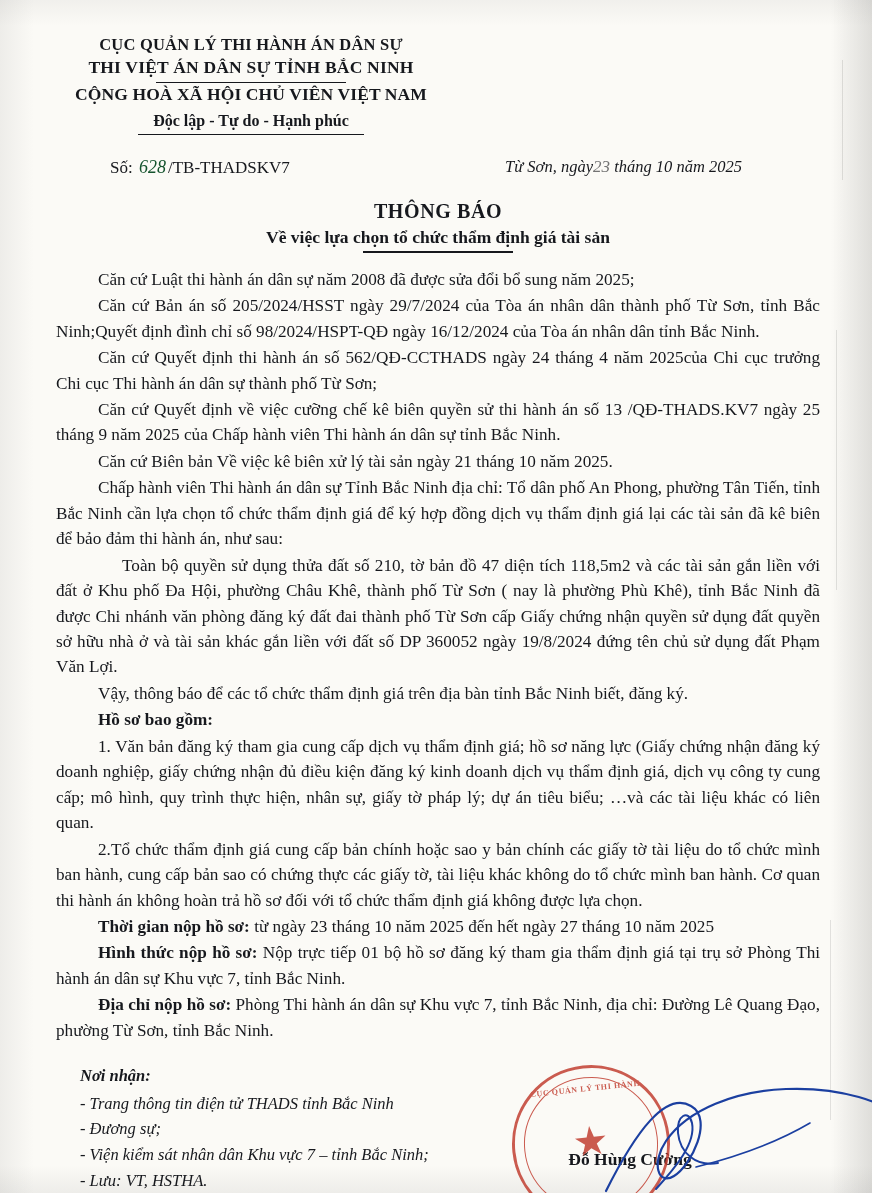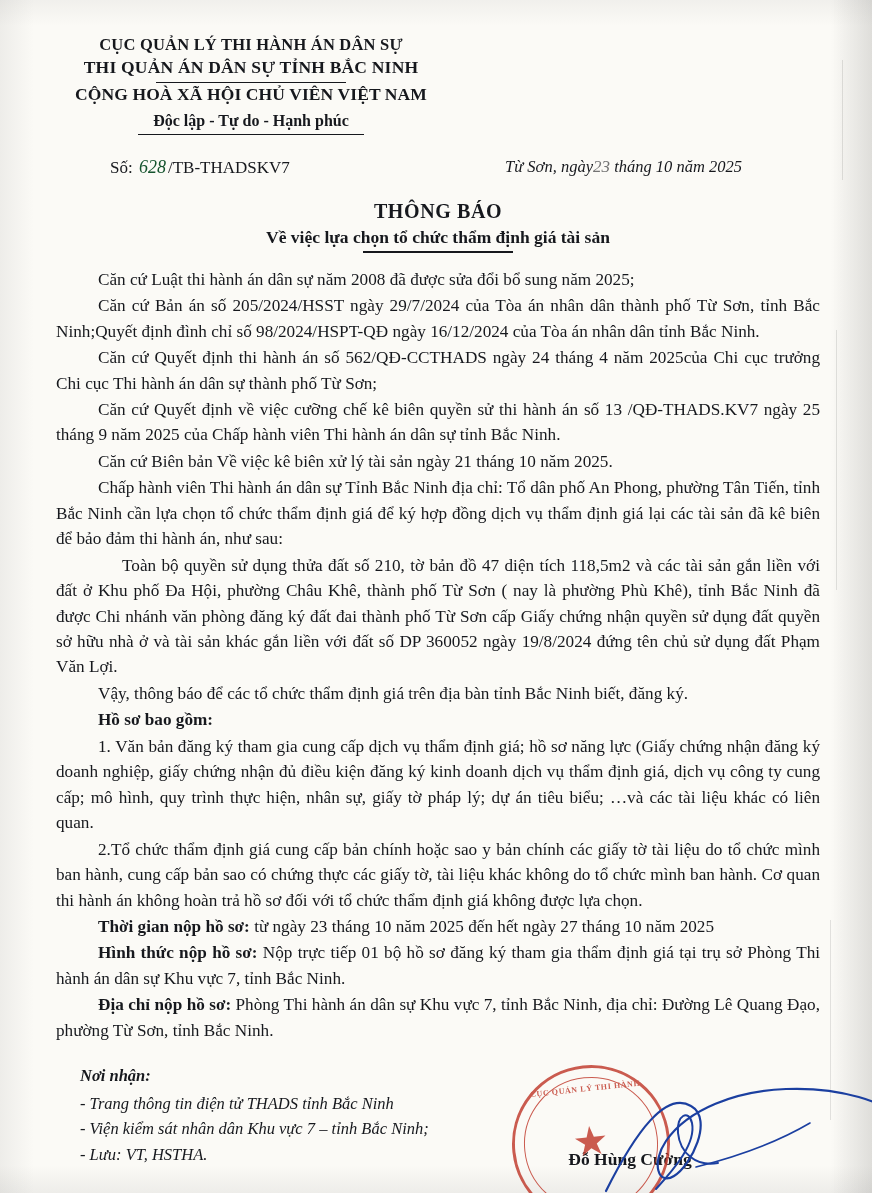--- a/index.html
+++ b/index.html
@@ -253,21 +253,21 @@
   <div class="fold-line"></div>
   <div class="crease" style="left:842px;top:60px;width:1px;height:120px;"></div>
   <div class="crease" style="left:836px;top:330px;width:1px;height:260px;"></div>
   <div class="crease" style="left:830px;top:920px;width:1px;height:200px;"></div>
 
   <div class="content">
 
     <div class="header">
       <div class="hdr-left">
         <div class="org-line1">CỤC QUẢN LÝ THI HÀNH ÁN DÂN SỰ</div>
-        <div class="org-line2">THI QUẢN ÁN DÂN SỰ TỈNH BẮC NINH</div>
+        <div class="org-line2">THI VIỆT ÁN DÂN SỰ TỈNH BẮC NINH</div>
         <div class="underline-short"></div>
       </div>
       <div class="hdr-right">
         <div class="nation-line1">CỘNG HOÀ XÃ HỘI CHỦ VIÊN VIỆT NAM</div>
         <div class="nation-line2">Độc lập - Tự do - Hạnh phúc</div>
         <div class="underline-med"></div>
       </div>
     </div>
 
     <div class="subhdr">
@@ -301,20 +301,21 @@
       <p>2.Tổ chức thẩm định giá cung cấp bản chính hoặc sao y bản chính các giấy tờ tài liệu do tổ chức mình ban hành, cung cấp bản sao có chứng thực các giấy tờ, tài liệu khác không do tổ chức mình ban hành. Cơ quan thi hành án không hoàn trả hồ sơ đối với tổ chức thẩm định giá không được lựa chọn.</p>
       <p><span class="bold">Thời gian nộp hồ sơ:</span><span> từ ngày 23 tháng 10 năm 2025   đến hết ngày 27  tháng 10 năm 2025</span></p>
       <p><span class="bold">Hình thức nộp hồ sơ:</span><span> Nộp trực tiếp 01 bộ hồ sơ đăng ký tham gia thẩm định giá tại trụ sở Phòng Thi hành án dân sự Khu vực 7, tỉnh Bắc Ninh.</span></p>
       <p><span class="bold">Địa chỉ nộp hồ sơ:</span><span> Phòng Thi hành án dân sự Khu vực 7, tỉnh Bắc Ninh, địa chỉ: Đường Lê Quang Đạo, phường Từ Sơn, tỉnh Bắc Ninh.</span></p>
     </div>
 
     <div class="sign-area">
       <div class="recipients">
         <div class="rec-title">Nơi nhận:</div>
         <div>- Trang thông tin điện tử  THADS tỉnh Bắc Ninh</div>
+        <div>- Đương sự;</div>
         <div>- Viện kiểm sát nhân dân Khu vực 7 – tỉnh Bắc Ninh;</div>
         <div>- Lưu: VT, HSTHA.</div>
       </div>
 
       <div class="signer">
         <div class="signer-name">Đỗ Hùng Cường</div>
       </div>
 
       <div class="seal">
         <div class="inner-ring"></div>

